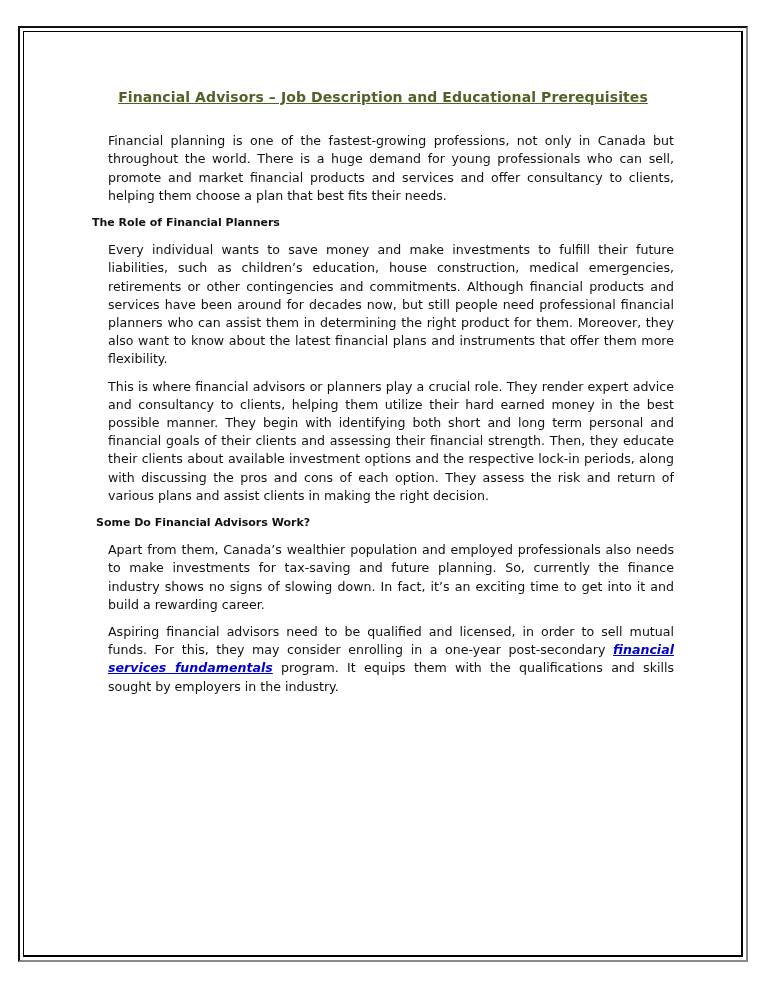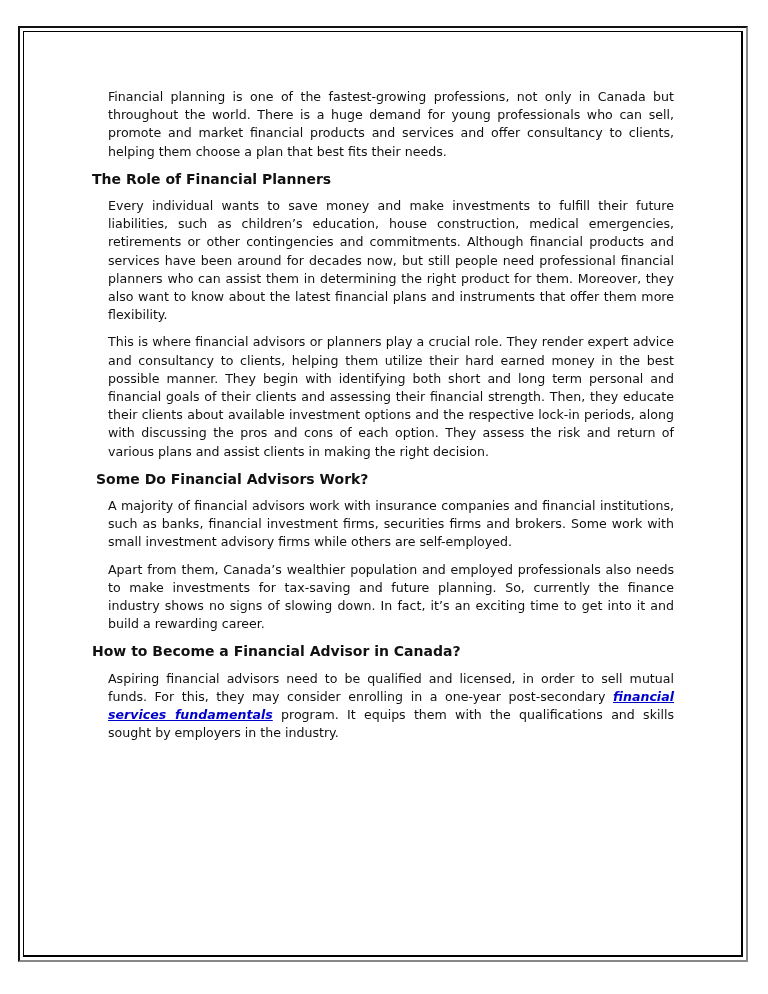--- a/index.html
+++ b/index.html
@@ -35,47 +35,46 @@
     text-align: center;
     font-weight: bold;
     color: #4f6228;
     text-decoration: underline;
     font-size: 14px;
     margin: 0 0 26px 0;
     letter-spacing: 0.1px;
   }
   p { margin: 0 0 9px 16px; text-align: justify; }
   h2 {
-    font-size: 14px;
+    font-size: 11px;
     font-weight: bold;
     margin: 0 0 9px 0;
     line-height: 18.2px;
   }
   h2.indent { padding-left: 4px; }
   a.link {
     color: #0000cc;
     font-weight: bold;
     font-style: italic;
     text-decoration: underline;
   }
 </style>
 </head>
 <body>
 
 <div class="frame-main">
   <div class="frame-inner"></div>
 </div>
 
 <div class="content">
+  <div class="title">Financial Advisors – Job Description and Educational Prerequisites</div>
 
   <p>Financial planning is one of the fastest-growing professions, not only in Canada but throughout the world. There is a huge demand for young professionals who can sell, promote and market financial products and services and offer consultancy to clients, helping them choose a plan that best fits their needs.</p>
 
   <h2>The Role of Financial Planners</h2>
   <p>Every individual wants to save money and make investments to fulfill their future liabilities, such as children’s education, house construction, medical emergencies, retirements or other contingencies and commitments. Although financial products and services have been around for decades now, but still people need professional financial planners who can assist them in determining the right product for them. Moreover, they also want to know about the latest financial plans and instruments that offer them more flexibility.</p>
   <p>This is where financial advisors or planners play a crucial role. They render expert advice and consultancy to clients, helping them utilize their hard earned money in the best possible manner. They begin with identifying both short and long term personal and financial goals of their clients and assessing their financial strength. Then, they educate their clients about available investment options and the respective lock-in periods, along with discussing the pros and cons of each option. They assess the risk and return of various plans and assist clients in making the right decision.</p>
 
   <h2 class="indent">Some Do Financial Advisors Work?</h2>
-  <p>A majority of financial advisors work with insurance companies and financial institutions, such as banks, financial investment firms, securities firms and brokers. Some work with small investment advisory firms while others are self-employed.</p>
   <p>Apart from them, Canada’s wealthier population and employed professionals also needs to make investments for tax-saving and future planning. So, currently the finance industry shows no signs of slowing down. In fact, it’s an exciting time to get into it and build a rewarding career.</p>
 
-  <h2>How to Become a Financial Advisor in Canada?</h2>
   <p><span>Aspiring financial advisors need to be qualified and licensed, in order to sell mutual funds. For this, they may consider enrolling in a one-year post-secondary </span><a class="link" href="#">financial services fundamentals</a><span> program. It equips them with the qualifications and skills sought by employers in the industry.</span></p>
 </div>
 
 </body></html>

